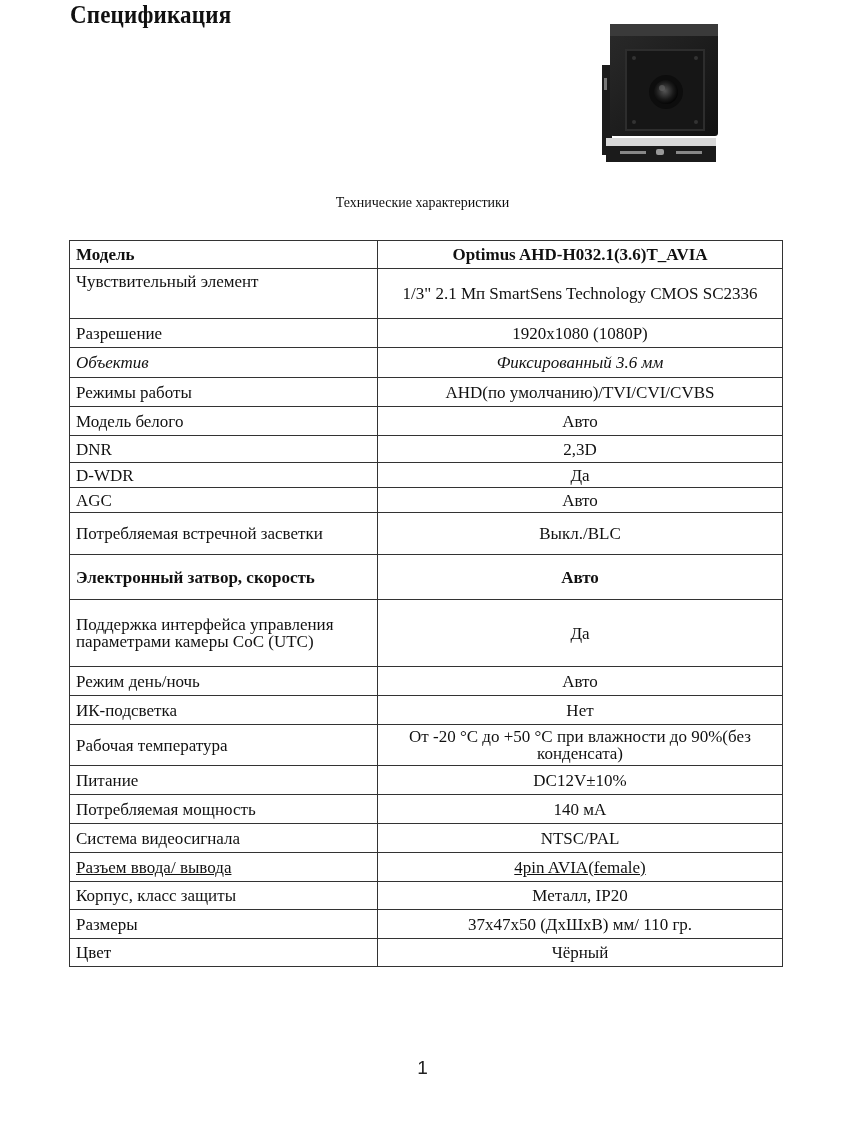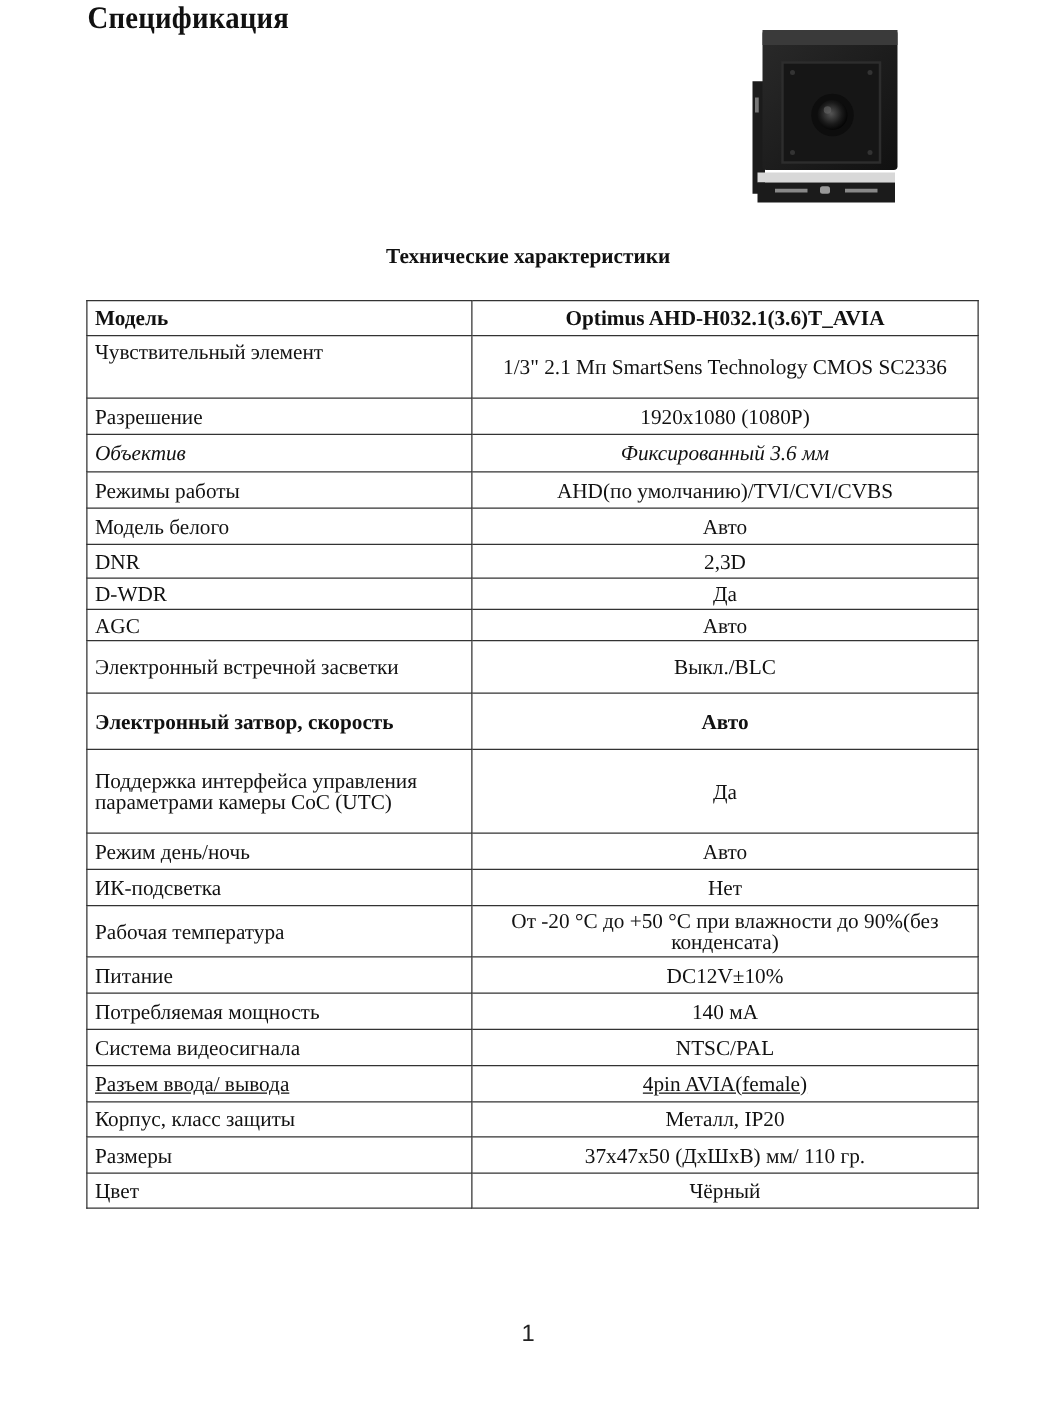--- a/index.html
+++ b/index.html
@@ -2,21 +2,21 @@
 <html><head>
 <meta charset="utf-8">
 <style>
   html, body { margin:0; padding:0; background:#ffffff; }
   body { width:845px; height:1126px; position:relative; overflow:hidden;
          font-family:"Liberation Serif", serif; color:#111; }
   .title { position:absolute; left:70px; top:1px; font-size:25px; font-weight:bold;
            transform:scaleX(0.92); transform-origin:left top; letter-spacing:0.2px; }
   .photo { position:absolute; left:596px; top:20px; width:126px; height:150px; }
   .subtitle { position:absolute; left:0; width:845px; top:195px; text-align:center;
-              font-size:17px; font-weight:bold; }
+              font-size:14px; font-weight:normal; }
   .spec-table { position:absolute; left:69px; top:240px; width:714px;
                 border-collapse:collapse; table-layout:fixed; }
   .spec-table td { border:1.6px solid #333; padding:0 6px; font-size:17px;
                    line-height:17px; vertical-align:middle; }
   .spec-table td.k { width:295px; text-align:left; }
   .spec-table td.v { text-align:center; }
   .spec-table tr.hdr td { font-weight:bold; }
   .spec-table td.k.top { vertical-align:top; padding-top:4px; }
   .page-num { position:absolute; left:0; width:845px; top:1057px; text-align:center;
               font-family:"Liberation Sans", sans-serif; font-size:19px; color:#222; }
@@ -96,21 +96,21 @@
       </tr>
       <tr style="height: 25px;">
         <td class="k">D-WDR</td>
         <td class="v">Да</td>
       </tr>
       <tr style="height: 25px;">
         <td class="k">AGC</td>
         <td class="v">Авто</td>
       </tr>
       <tr style="height: 42px;">
-        <td class="k">Электронный встречной засветки</td>
+        <td class="k">Потребляемая встречной засветки</td>
         <td class="v">Выкл./BLC</td>
       </tr>
       <tr style="height: 45px; font-weight: bold;">
         <td class="k">Электронный затвор, скорость</td>
         <td class="v">Авто</td>
       </tr>
       <tr style="height: 67px;">
         <td class="k">Поддержка интерфейса управления параметрами камеры CoC (UTC)</td>
         <td class="v">Да</td>
       </tr>

